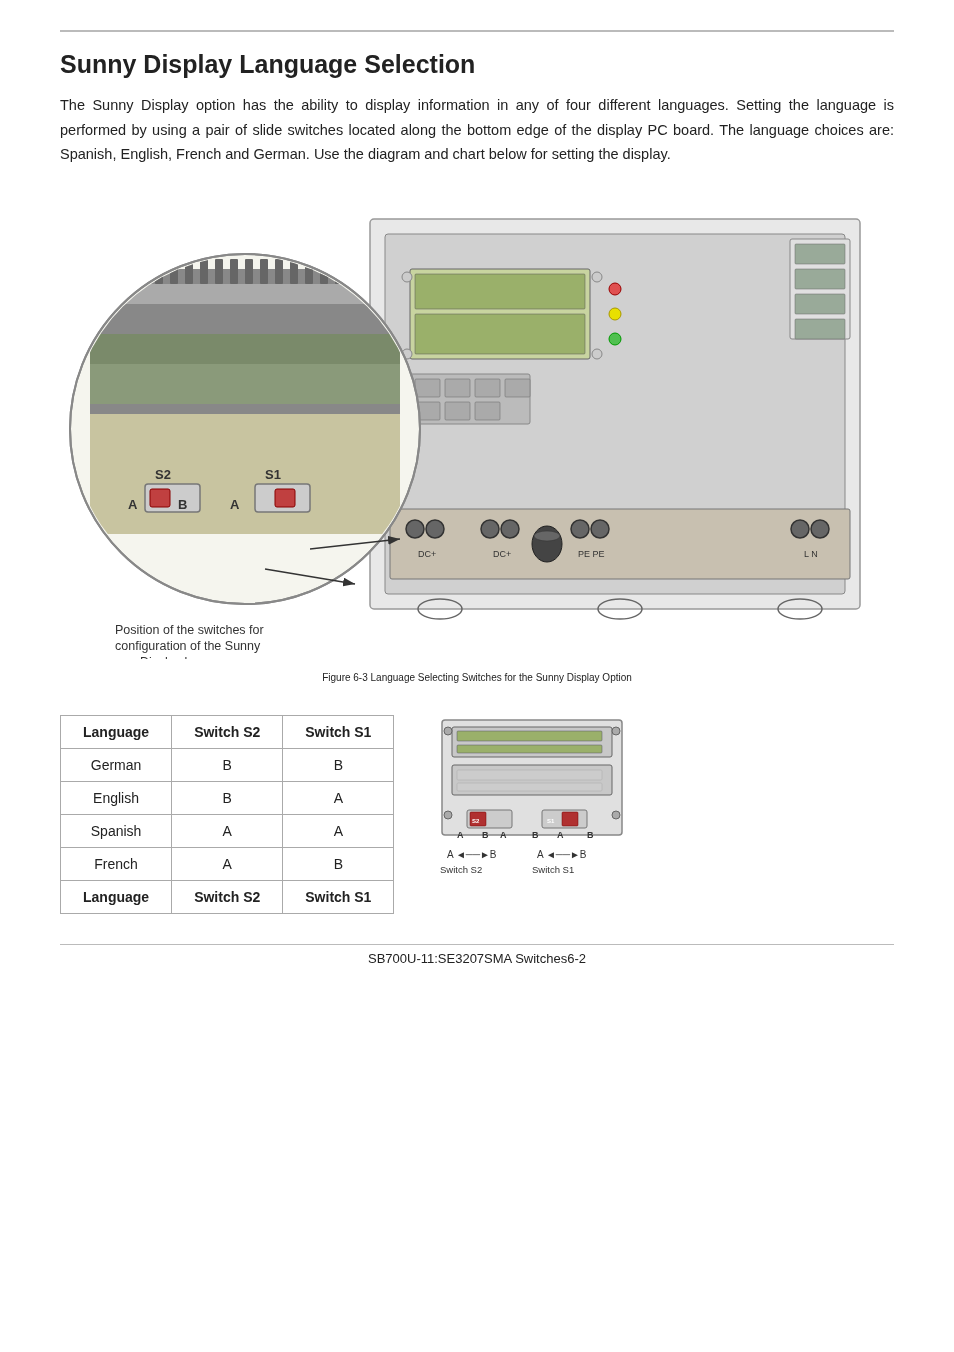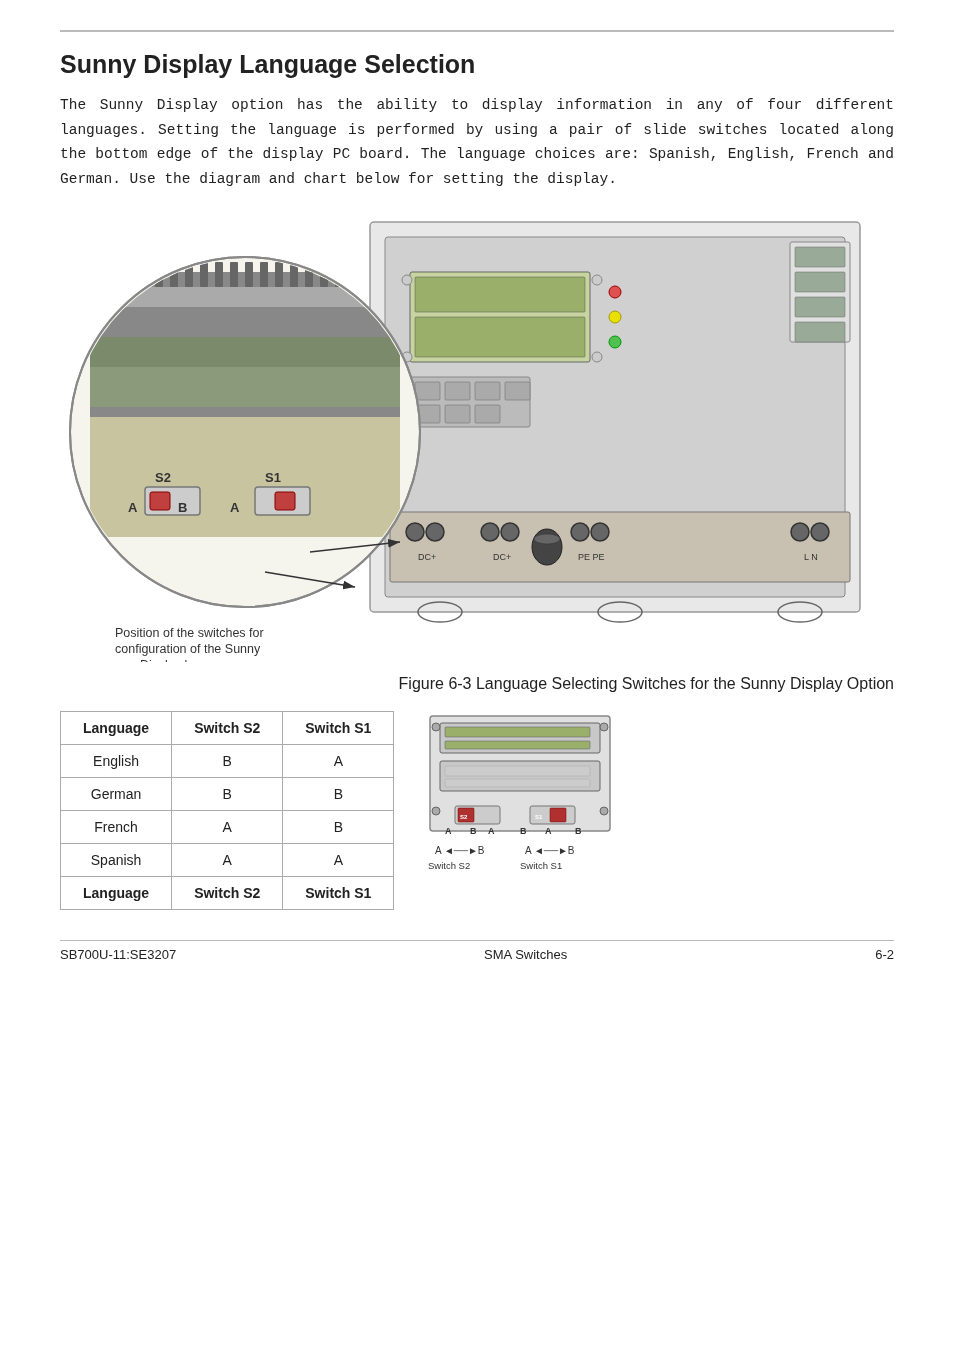--- a/index.html
+++ b/index.html
@@ -18,32 +18,32 @@
     }
     .page-title {
       font-size: 25px;
       font-weight: bold;
       margin-bottom: 14px;
     }
     .intro-text {
       font-size: 14.5px;
       line-height: 1.7;
       text-align: justify;
-      font-family: Liberation Mono, monospace;
+      margin-bottom: 22px;
     }
     .figure-caption {
-      font-size: 16px;
-      margin-bottom: 18px;
-      text-align: right;
+      font-size: 10px;
+      margin-bottom: 32px;
+      text-align: center;
     }
     
     .data-table-wrapper {
       display: flex;
       flex-direction: row;
-      gap: 26px;
+      gap: 38px;
       align-items: flex-start;
       margin-bottom: 30px;
     }
     .lang-table {
       border-collapse: collapse;
       min-width: 320px;
       font-size: 14px;
     }
     .lang-table th, .lang-table td {
       border: 1px solid #aaa;
@@ -54,21 +54,21 @@
       font-weight: bold;
       background: #fff;
     }
     .lang-table td:first-child, .lang-table th:first-child {
       text-align: center;
     }
     .footer-bar {
       border-top: 1.5px solid #bbb;
       display: flex;
       flex-direction: row;
-      justify-content: space-between;
+      justify-content: center;
       align-items: center;
       padding-top: 6px;
       font-size: 13px;
       margin-top: 20px;
     }
     
     .switch-diagram {
       width: 200px;
       font-size: 12px;
       text-align: center;
@@ -222,38 +222,38 @@
   <table class="lang-table">
     <thead>
       <tr>
         <th>Language</th>
         <th>Switch S2</th>
         <th>Switch S1</th>
       </tr>
     </thead>
     <tbody>
       <tr>
+        <td>German</td>
+        <td>B</td>
+        <td>B</td>
+      </tr>
+      <tr>
         <td>English</td>
         <td>B</td>
         <td>A</td>
       </tr>
       <tr>
-        <td>German</td>
-        <td>B</td>
-        <td>B</td>
+        <td>Spanish</td>
+        <td>A</td>
+        <td>A</td>
       </tr>
       <tr>
         <td>French</td>
         <td>A</td>
         <td>B</td>
-      </tr>
-      <tr>
-        <td>Spanish</td>
-        <td>A</td>
-        <td>A</td>
       </tr>
       <tr>
         <td><strong>Language</strong></td>
         <td><strong>Switch S2</strong></td>
         <td><strong>Switch S1</strong></td>
       </tr>
     </tbody>
   </table>
 
   <div class="switch-diagram">

